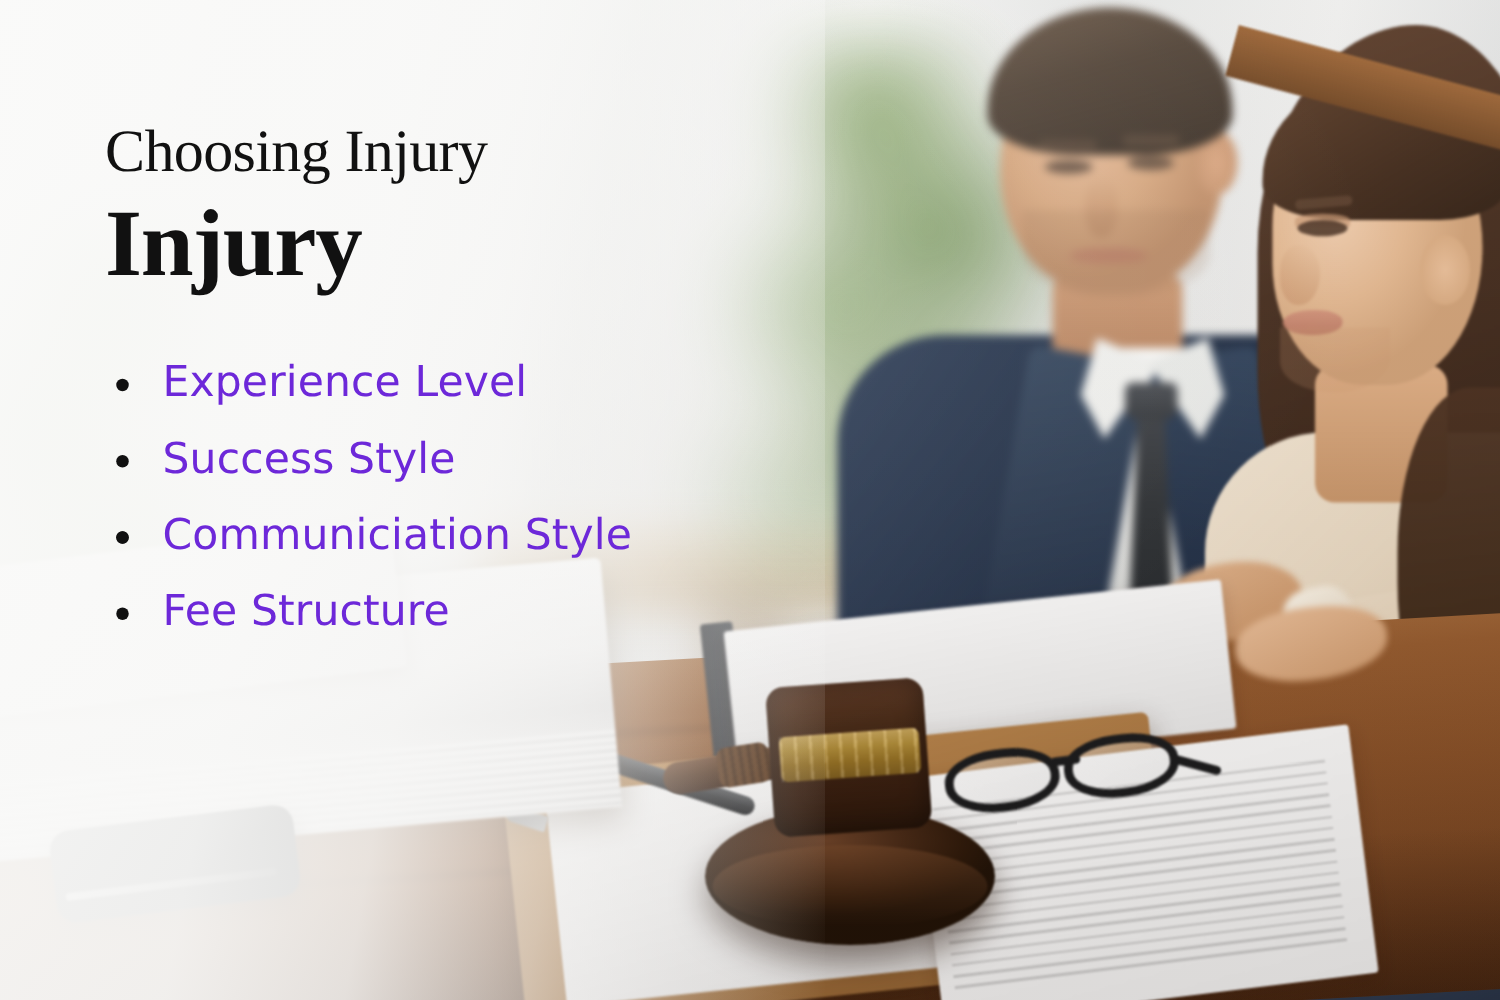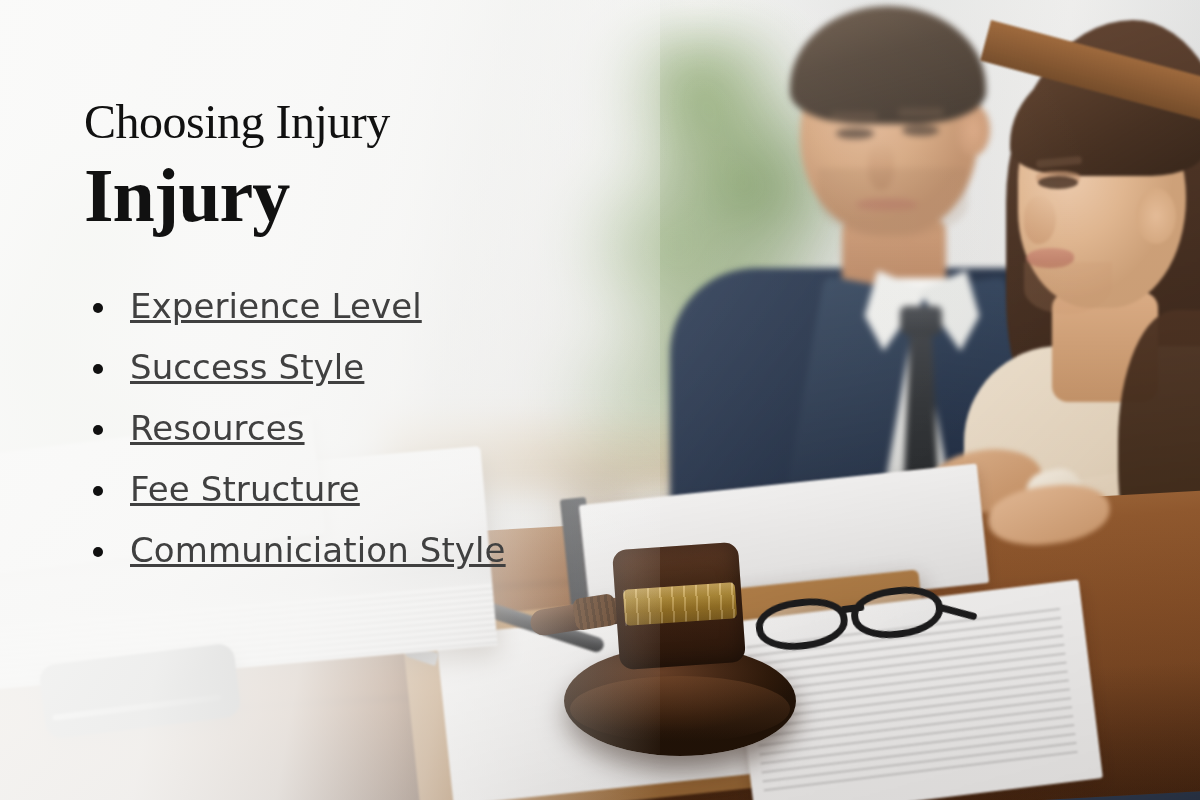--- a/index.html
+++ b/index.html
@@ -420,23 +420,22 @@
     list-style:none;
   }
   .bullets li {
     position:relative;
     padding-left:46px;
     margin-bottom:20px;
     font-family:"DejaVu Sans", "Liberation Sans", sans-serif;
     font-size:34px;
     line-height:41px;
     font-weight:400;
-    color:#404040;
+    color:#6d28d9;
     letter-spacing:.1px;
-    text-decoration:underline;
   }
   .bullets li .dot {
     position:absolute; left:9px; top:17px;
     width:10px; height:10px; border-radius:50%;
     background:#101010;
   }
 </style>
 </head>
 <body>
 
@@ -566,26 +565,25 @@
       <li>
         <span class="dot"></span>
         <span>Experience Level</span>
       </li>
       <li>
         <span class="dot"></span>
         <span>Success Style</span>
       </li>
       <li>
         <span class="dot"></span>
-        <span>Resources</span>
+      </li>
+      <li>
+        <span class="dot"></span>
+        <span>Communiciation Style</span>
       </li>
       <li>
         <span class="dot"></span>
         <span>Fee Structure</span>
       </li>
-      <li>
-        <span class="dot"></span>
-        <span>Communiciation Style</span>
-      </li>
     </ul>
 
   </div>
 </div>
 
 </body></html>

